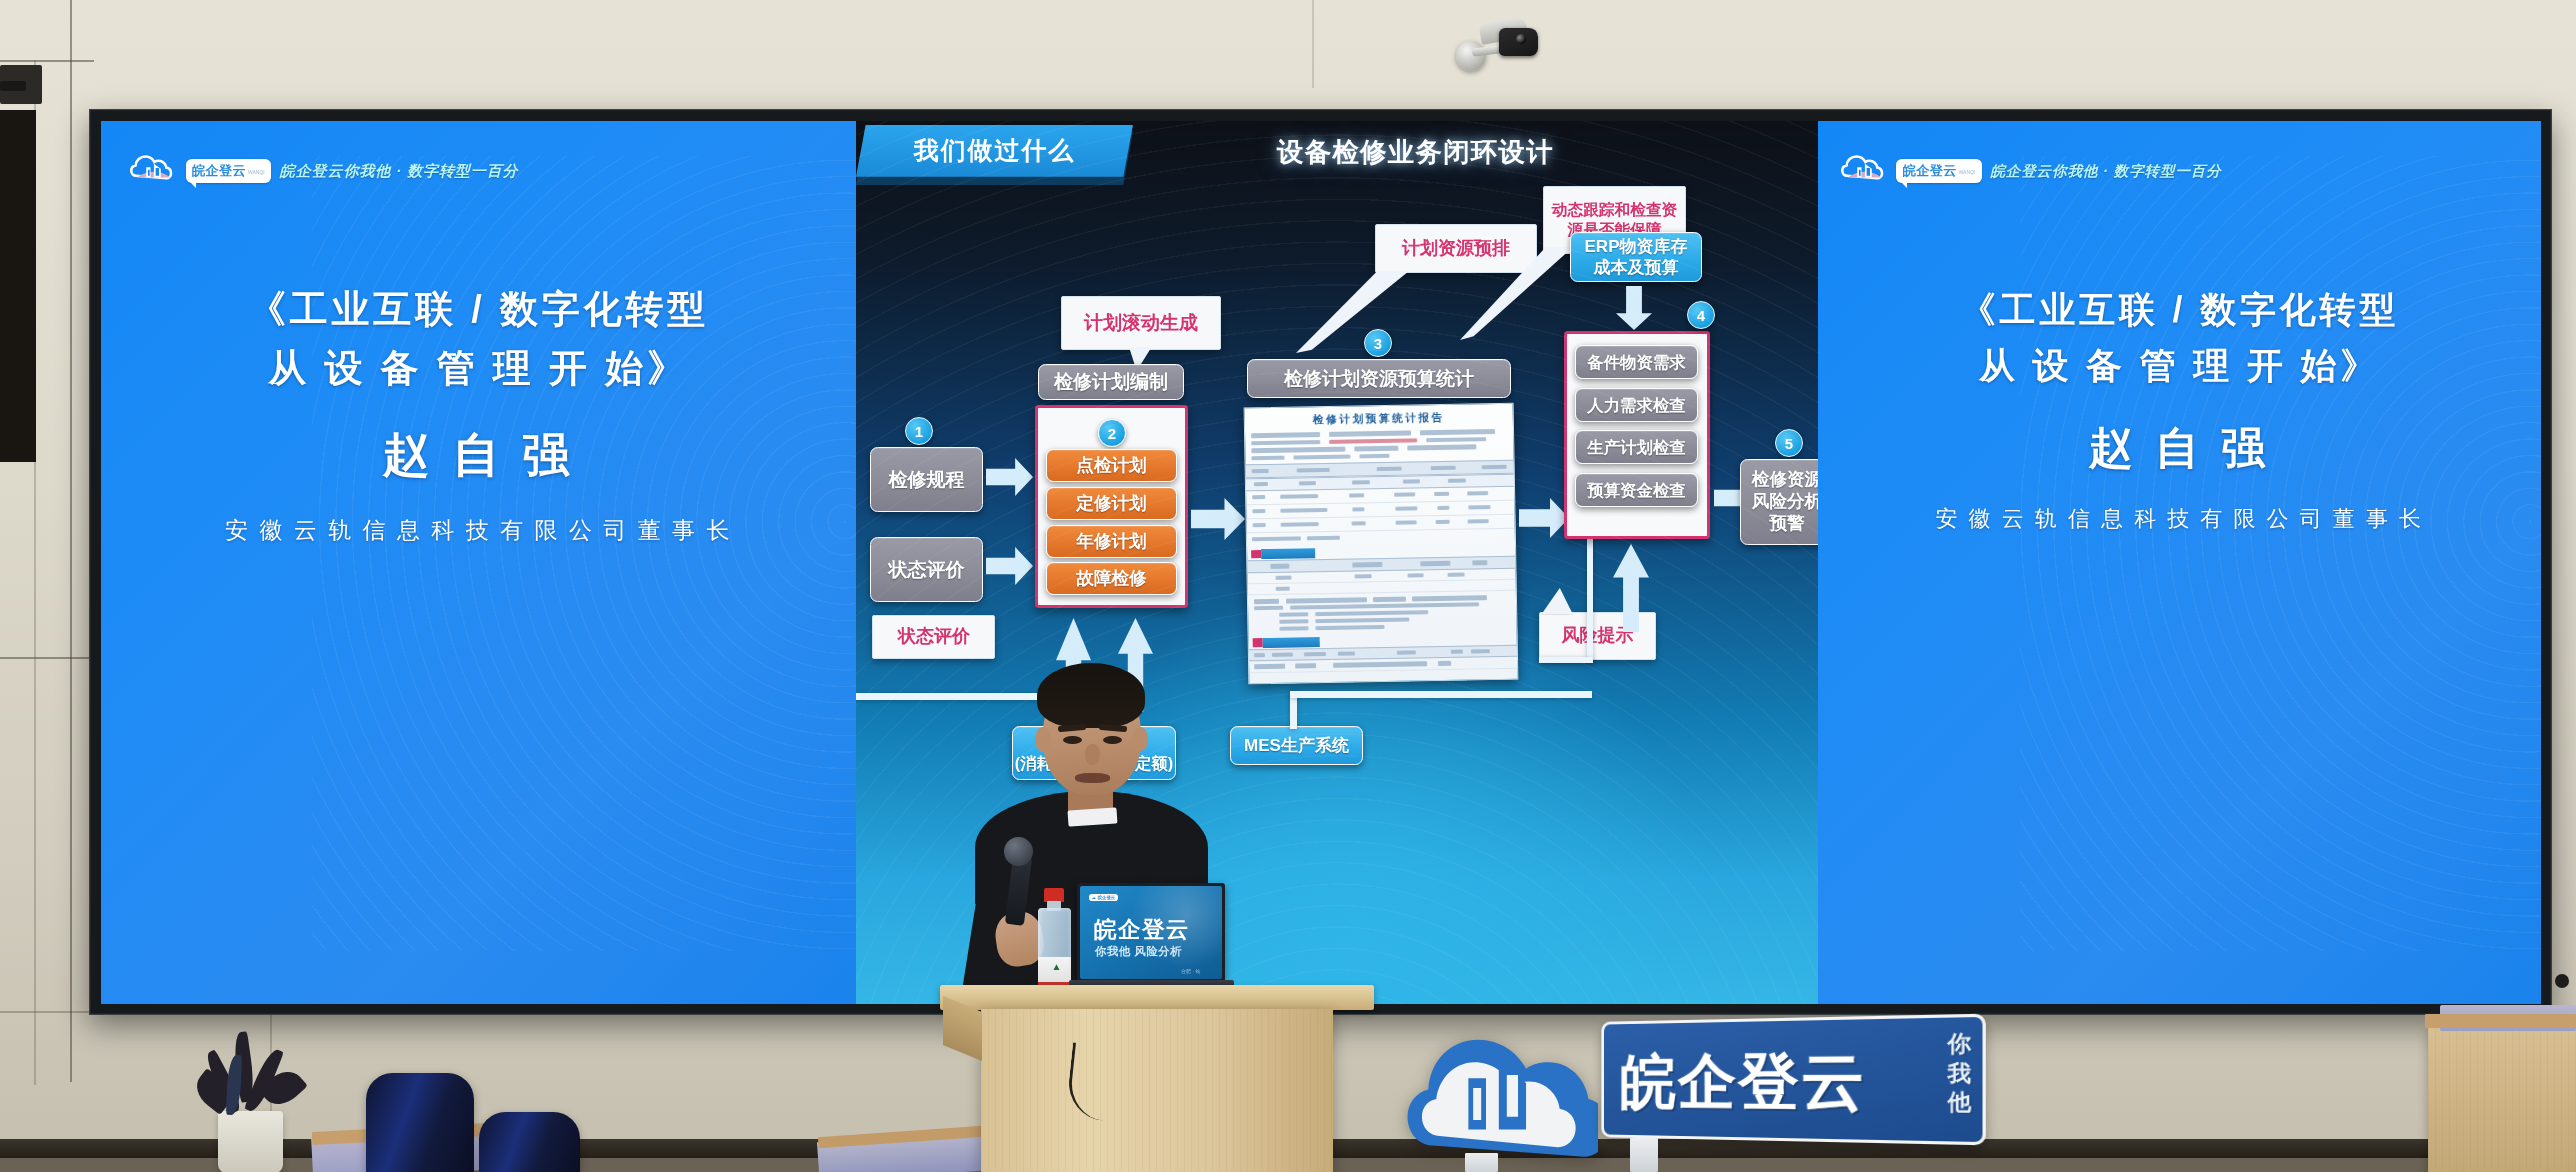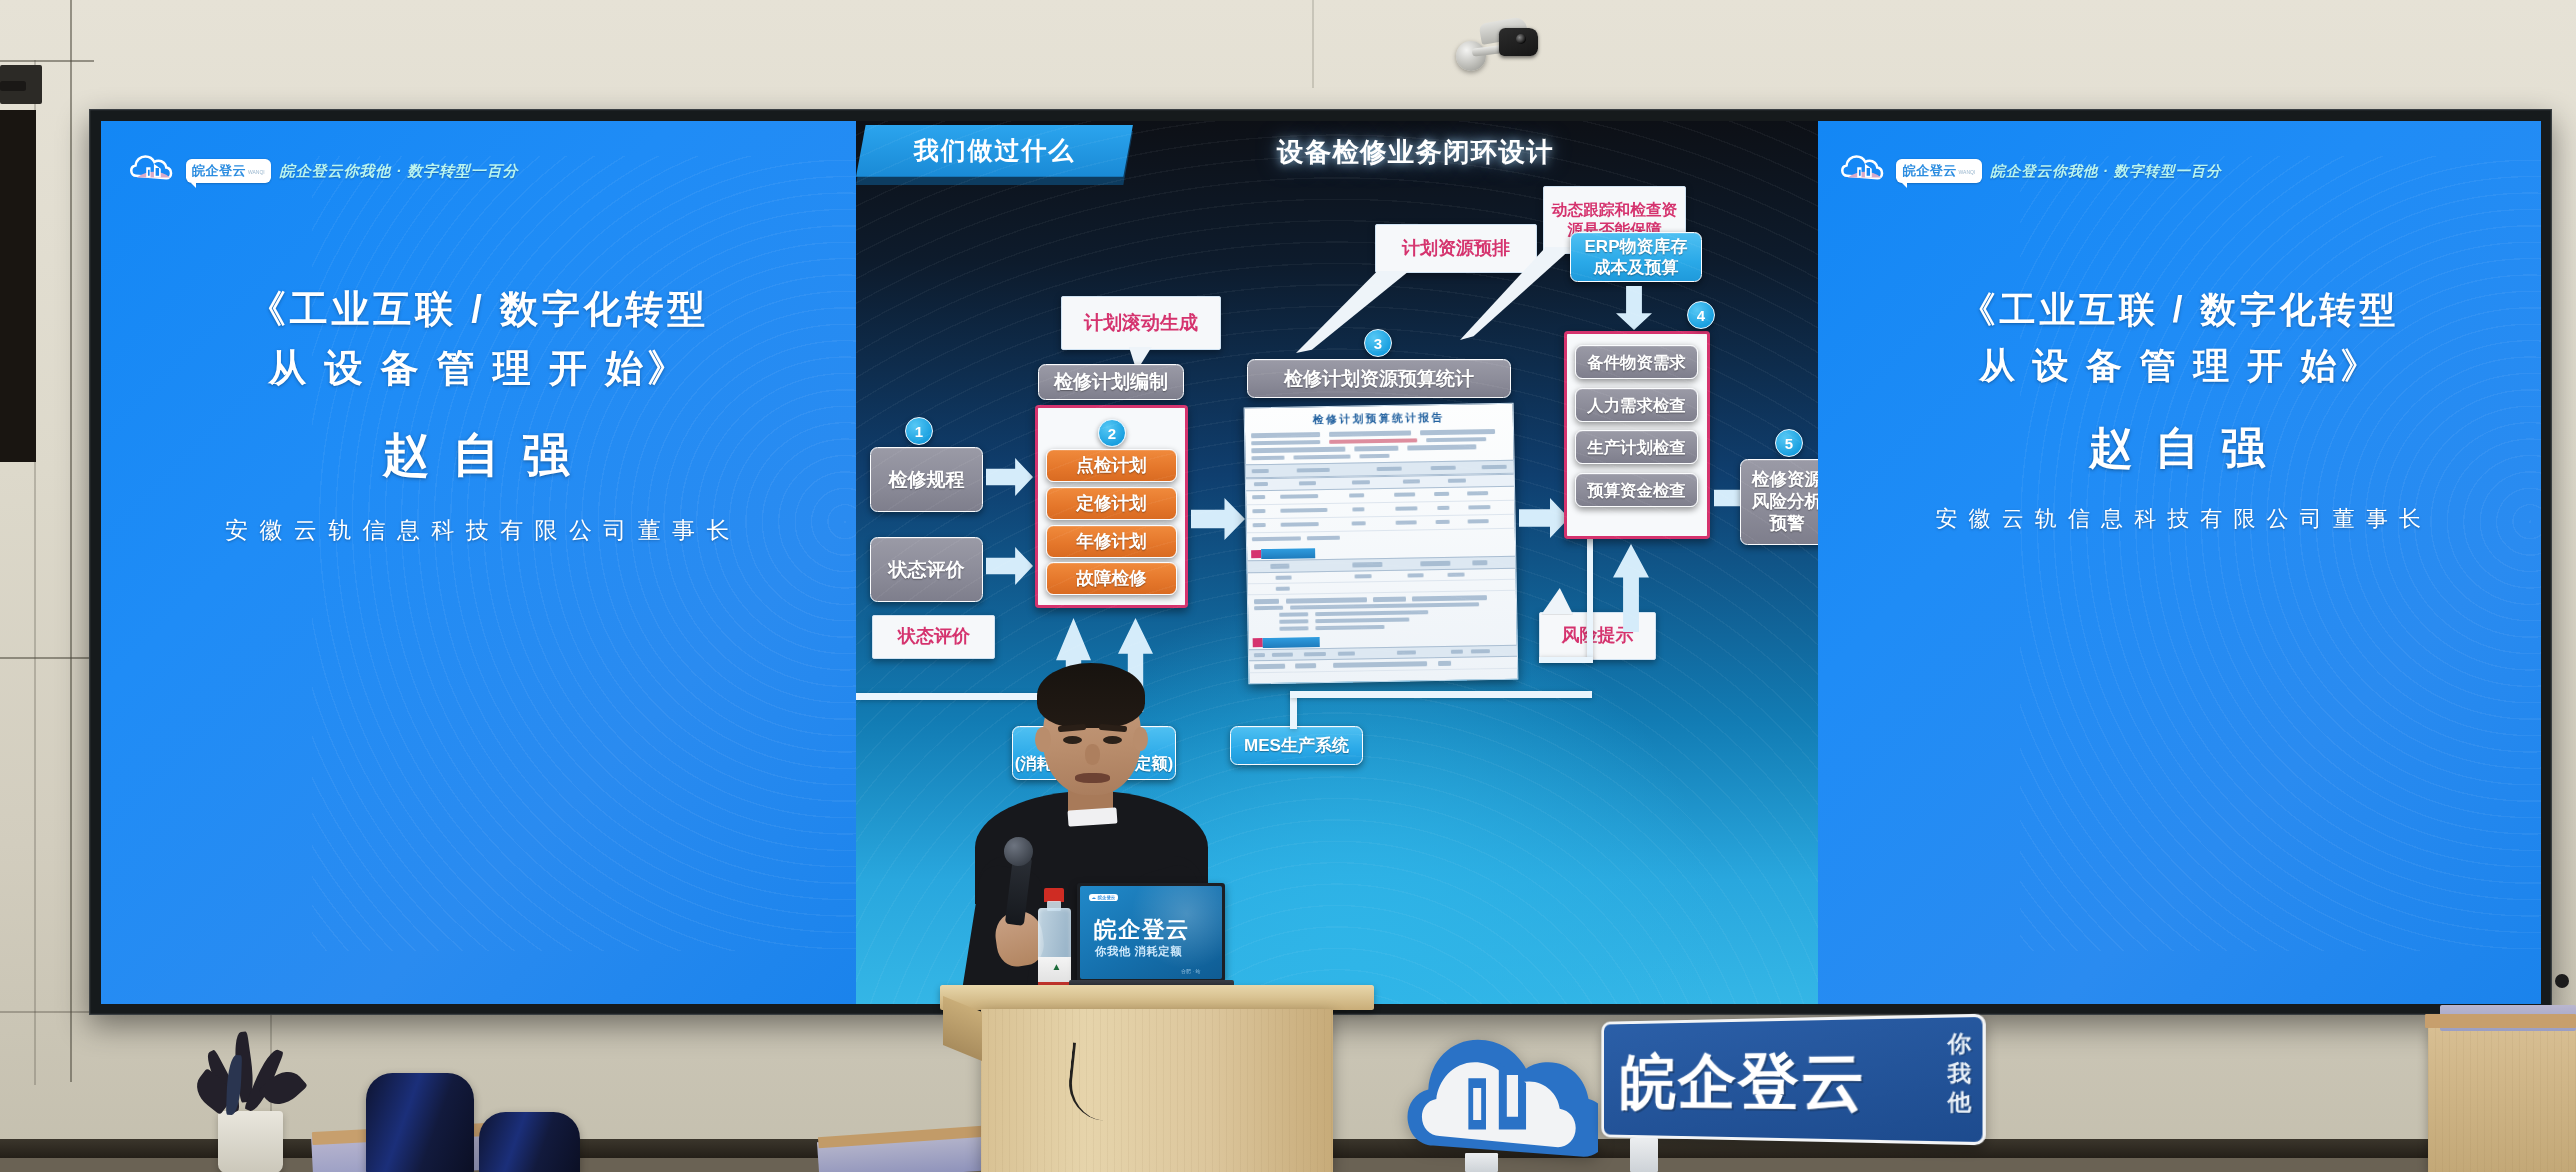--- a/index.html
+++ b/index.html
@@ -593,21 +593,21 @@
   </div>
 
   <div class="laptop-lid" style="left:1077px;top:883px;width:148px;height:99px;z-index:7;">
     <div class="laptop-scr">
       <div class="glow"></div>
       <div class="lap-chip" style="left:8.8px;top:7.5px;">
         <span style="color:#2c8de0;">☁</span>
         <span>皖企登云</span>
       </div>
       <div class="lap-main" style="left:14px;top:28px;font-size:22.6px;">皖企登云</div>
-      <div class="lap-sub" style="left:15px;top:58px;font-size:11.3px;">你我他 消耗定额</div>
+      <div class="lap-sub" style="left:15px;top:58px;font-size:11.3px;">你我他 风险分析</div>
       <div class="lap-foot" style="left:101px;top:82px;font-size:5px;">合肥 · 站</div>
     </div>
   </div>
   <div class="laptop-base" style="left:1069px;top:980px;width:165px;height:11.3px;z-index:7;"></div>
 
   <div class="podium-top" style="left:940px;top:985px;width:434px;height:25px;z-index:8;"></div>
   <div class="podium-body" style="left:981px;top:1009px;width:352px;height:164px;z-index:8;">
     <div class="podium-grain"></div>
   </div>
   <div class="podium-foot" style="left:943px;top:1004px;width:39px;height:49px;transform:skewY(22deg);z-index:8;"></div>

